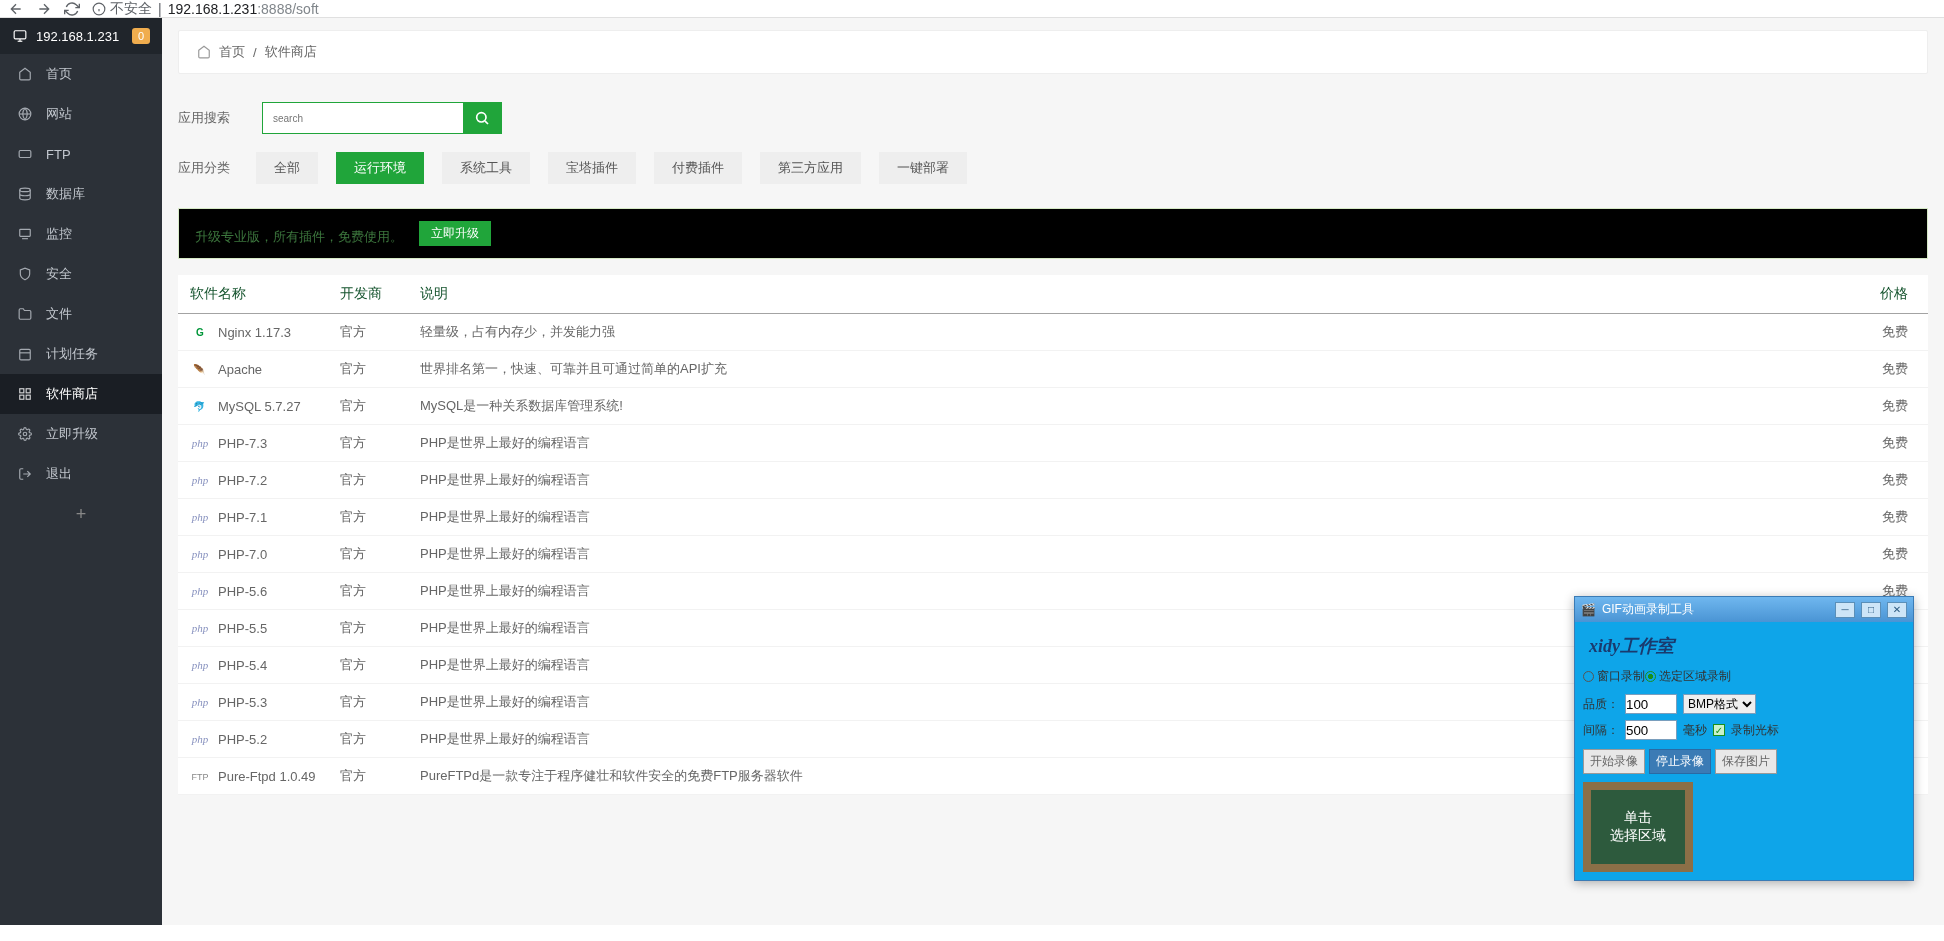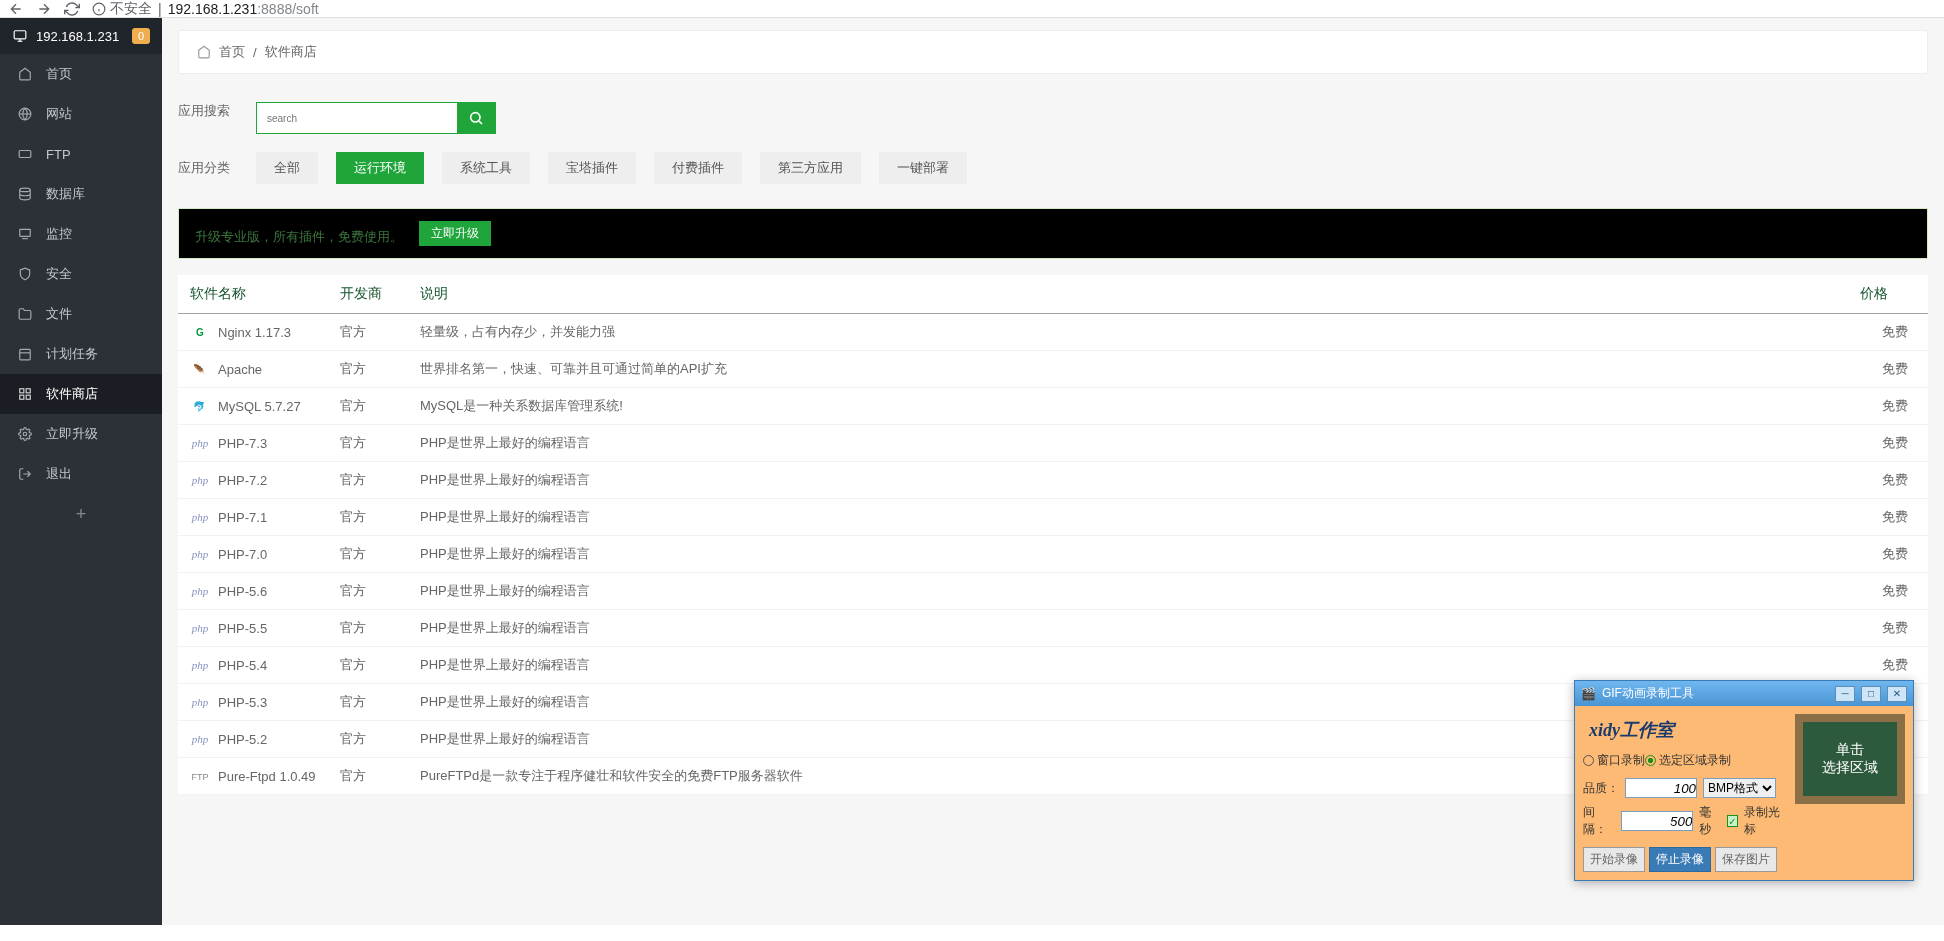--- a/index.html
+++ b/index.html
@@ -21,59 +21,59 @@
 .sidebar-top .badge { margin-left: auto; background: #f0ad4e; color: #fff; border-radius: 3px; padding: 0 6px; font-size: 11px; line-height: 16px; }
 .menu-item { height: 40px; display: flex; align-items: center; padding: 0 18px; gap: 12px; cursor: pointer; color: #c2c7ce; font-size: 13px; }
 .menu-item.active { background: #1a1e24; color: #fff; }
 .menu-item .mi-icon { width: 16px; text-align: center; opacity: 0.8; }
 .menu-add { height: 40px; display: flex; align-items: center; justify-content: center; color: #888; cursor: pointer; font-size: 18px; }
 
 .main { flex: 1; background: #f6f6f6; padding: 0 16px 16px 16px; overflow: auto; }
 .crumb { background: #fff; border: 1px solid #eee; border-radius: 2px; padding: 12px 18px; margin-top: 12px; display: flex; align-items: center; gap: 8px; color: #666; }
 .crumb a { color: #666; text-decoration: none; }
 
-.search-row { display: flex; align-items: flex-start; margin-top: 28px; gap: 18px; }
+.search-row { display: flex; align-items: center; margin-top: 28px; gap: 24px; }
 .search-row .label { width: 60px; color: #666; font-size: 13px; }
 .search-box { display: flex; border: 1px solid #20a53a; height: 32px; }
 .search-box input { border: none; outline: none; padding: 0 10px; width: 200px; font-size: 10px; }
 .search-btn { width: 38px; background: #20a53a; color: #fff; display: flex; align-items: center; justify-content: center; cursor: pointer; }
 
 .cat-row { display: flex; align-items: center; margin-top: 18px; gap: 18px; }
 .cat-row .label { width: 60px; color: #666; font-size: 13px; }
 .cat-btns { display: flex; gap: 18px; }
 .cat-btn { background: #eee; border: none; padding: 7px 18px; font-size: 13px; color: #555; cursor: pointer; }
 .cat-btn.active { background: #20a53a; color: #fff; }
 
 .banner { background: #000000; border: 1px solid #d6e9c6; margin-top: 24px; padding: 12px 16px; display: flex; align-items: flex-end; gap: 16px; color: #3c763d; font-size: 13px; }
 .banner .upgrade-btn { background: #20a53a; color: #fff; border: none; padding: 4px 12px; font-size: 12px; cursor: pointer; }
 
 .tbl { width: 100%; background: #fff; margin-top: 16px; border-collapse: collapse; }
 .tbl th { text-align: left; padding: 10px 12px; border-bottom: 1px solid #a3a3a3; font-weight: normal; color: #14532d; font-size: 14px; }
-.tbl th.price { padding-right: 20px; }
+.tbl th.price { text-align: right; padding-right: 20px; }
 .tbl td { padding: 9px 12px; border-bottom: 1px solid #f2f2f2; color: #666; font-size: 13px; }
 .tbl td.price { text-align: right; padding-right: 20px; }
 .soft-name { display: flex; align-items: center; gap: 8px; }
 .soft-icon { width: 20px; height: 16px; display: inline-flex; align-items: center; justify-content: center; font-size: 10px; }
 .icon-nginx { color: #009639; font-weight: bold; }
 .icon-apache { color: #d22128; }
 .icon-mysql { color: #00758f; }
 .icon-php { color: #8892bf; font-style: italic; font-family: serif; font-size: 11px; }
 .icon-ftp { color: #888; font-size: 9px; }
 
 
 .recorder { position: fixed; right: 30px; bottom: 60px; width: 340px; background: #f0f0f0; border: 1px solid #3b7bb5; box-shadow: 0 2px 10px rgba(0,0,0,0.3); font-size: 12px; }
 .recorder-title { background: linear-gradient(#6fb7ef,#4a94d4); color: #fff; padding: 4px 6px; display: flex; align-items: center; gap: 6px; }
 .recorder-title .spacer { flex: 1; }
 .recorder-title .win-btn { width: 20px; height: 16px; background: #cde5f7; border: 1px solid #5a8fb8; display: flex; align-items: center; justify-content: center; color: #2b5a80; cursor: pointer; font-size: 10px; }
-.recorder-body { display: flex; padding: 8px; gap: 8px; background: #fdba74; }
+.recorder-body { display: flex; padding: 8px; gap: 8px; background: #0ea5e9; flex-direction: column; }
 .recorder-left { flex: 1; }
 .rec-brand { font-style: italic; font-weight: bold; font-size: 18px; color: #1a3a6e; padding: 4px 0 8px 6px; font-family: "Times New Roman", serif; }
 .rec-row { display: flex; align-items: center; gap: 6px; padding: 3px 0; }
 .rec-row label { color: #333; }
-.rec-row input[type=text] { width: 72px; border: 1px solid #7a9ebd; text-align: right; height: 20px; font-style: italic; }
+.rec-row input[type=text] { width: 52px; border: 1px solid #7a9ebd; text-align: left; height: 20px; }
 .rec-row select { border: 1px solid #7a9ebd; height: 20px; font-size: 12px; }
 .rec-btns { display: flex; gap: 4px; margin-top: 6px; }
 .rec-btns button { border: 1px solid #999; background: #e8e8e8; padding: 3px 6px; font-size: 12px; color: #666; cursor: pointer; }
 .rec-btns button.primary { background: #3b7bb5; color: #fff; border-color: #2a6aa4; }
 .rec-right { width: 110px; }
 .chalkboard { width: 110px; height: 90px; background: #2d5a3d; border: 8px solid #8b6f47; display: flex; flex-direction: column; align-items: center; justify-content: center; color: #fff; font-size: 14px; cursor: pointer; }
 .radio-row { display: flex; gap: 0; padding: 2px 0 6px 0; }
 .radio-item { display: flex; align-items: center; gap: 3px; }
 .radio-dot { width: 11px; height: 11px; border-radius: 50%; border: 1px solid #555; display: inline-block; }
 .radio-dot.on { border-color: #1a8f1a; background: radial-gradient(#1a8f1a 40%, transparent 45%); }

